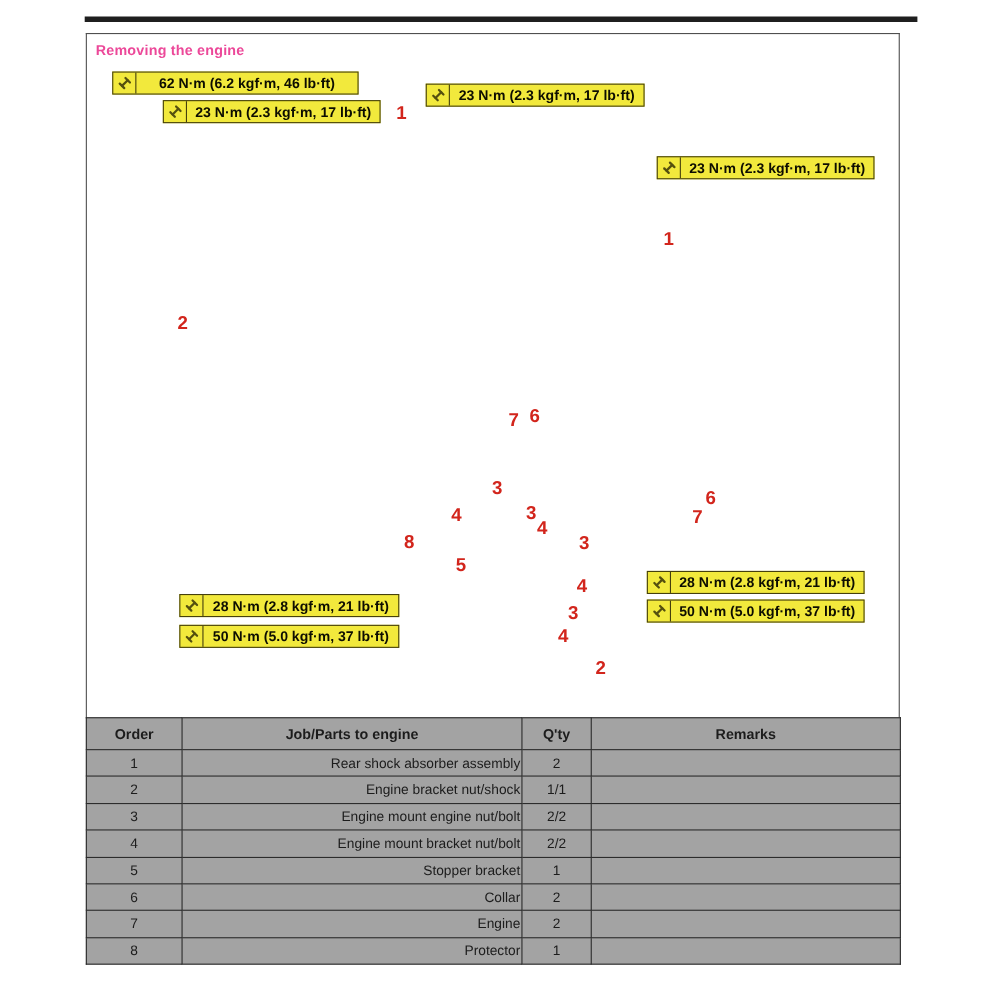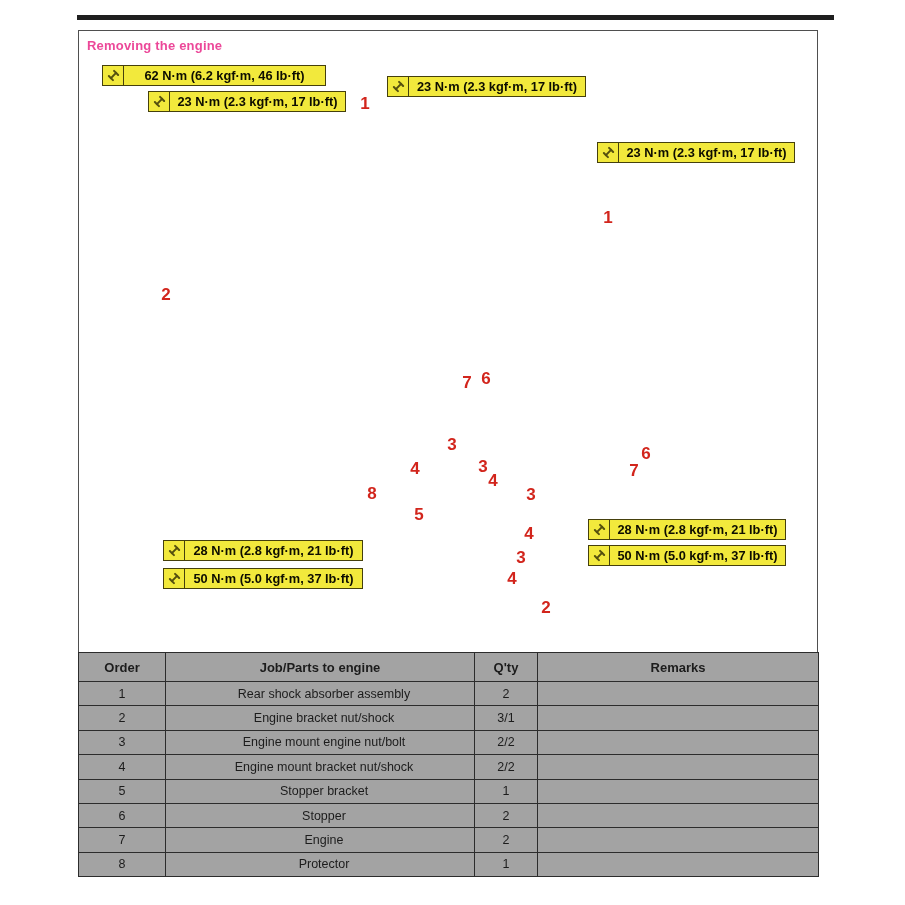--- a/index.html
+++ b/index.html
@@ -41,21 +41,21 @@
   .parts-table th,.parts-table td{
     border:1.3px solid #2c2c2c;color:#1c1c1c;overflow:hidden;white-space:nowrap;
   }
   .parts-table th{height:26px;font-size:13px;font-weight:bold;text-align:center;}
   .parts-table td{height:21.4px;font-size:12.5px;font-weight:normal;}
   .col-order{width:87px;}
   .col-job{width:309px;}
   .col-qty{width:63px;}
   .col-remarks{width:281px;}
   td.c{text-align:center;}
-  td.l{text-align:center;padding-left:9px;}
+  td.l{text-align:right;padding-left:9px;}
 </style>
 </head>
 <body>
 
 <div class="topbar"></div>
 
 <svg class="diagram-svg" viewBox="0 0 905 905" xmlns="http://www.w3.org/2000/svg">
 
   <g opacity="0.09" stroke="#8a8a8a" fill="none">
     <circle cx="430" cy="545" r="104" stroke-width="15"></circle>
@@ -426,44 +426,44 @@
   <tbody id="table-body">
       <tr>
         <td class="c">1</td>
         <td class="l">Rear shock absorber assembly</td>
         <td class="c">2</td>
         <td class="l"></td>
       </tr>
       <tr>
         <td class="c">2</td>
         <td class="l">Engine bracket nut/shock</td>
-        <td class="c">3/1</td>
+        <td class="c">1/1</td>
         <td class="l"></td>
       </tr>
       <tr>
         <td class="c">3</td>
         <td class="l">Engine mount engine nut/bolt</td>
         <td class="c">2/2</td>
         <td class="l"></td>
       </tr>
       <tr>
         <td class="c">4</td>
-        <td class="l">Engine mount bracket nut/shock</td>
+        <td class="l">Engine mount bracket nut/bolt</td>
         <td class="c">2/2</td>
         <td class="l"></td>
       </tr>
       <tr>
         <td class="c">5</td>
         <td class="l">Stopper bracket</td>
         <td class="c">1</td>
         <td class="l"></td>
       </tr>
       <tr>
         <td class="c">6</td>
-        <td class="l">Stopper</td>
+        <td class="l">Collar</td>
         <td class="c">2</td>
         <td class="l"></td>
       </tr>
       <tr>
         <td class="c">7</td>
         <td class="l">Engine</td>
         <td class="c">2</td>
         <td class="l"></td>
       </tr>
       <tr>

